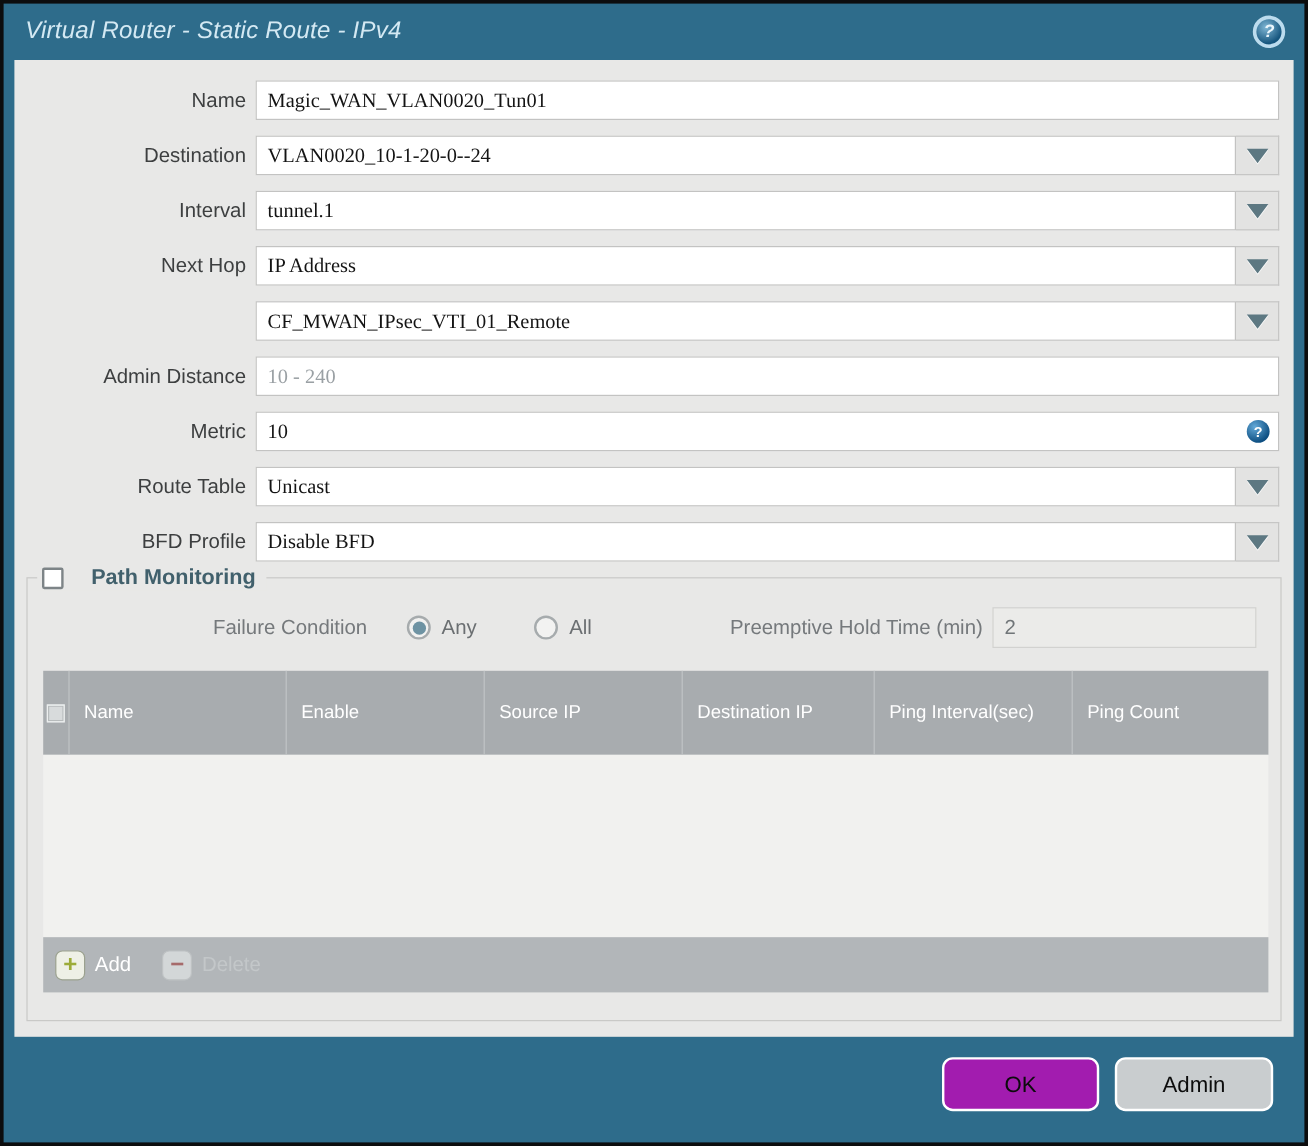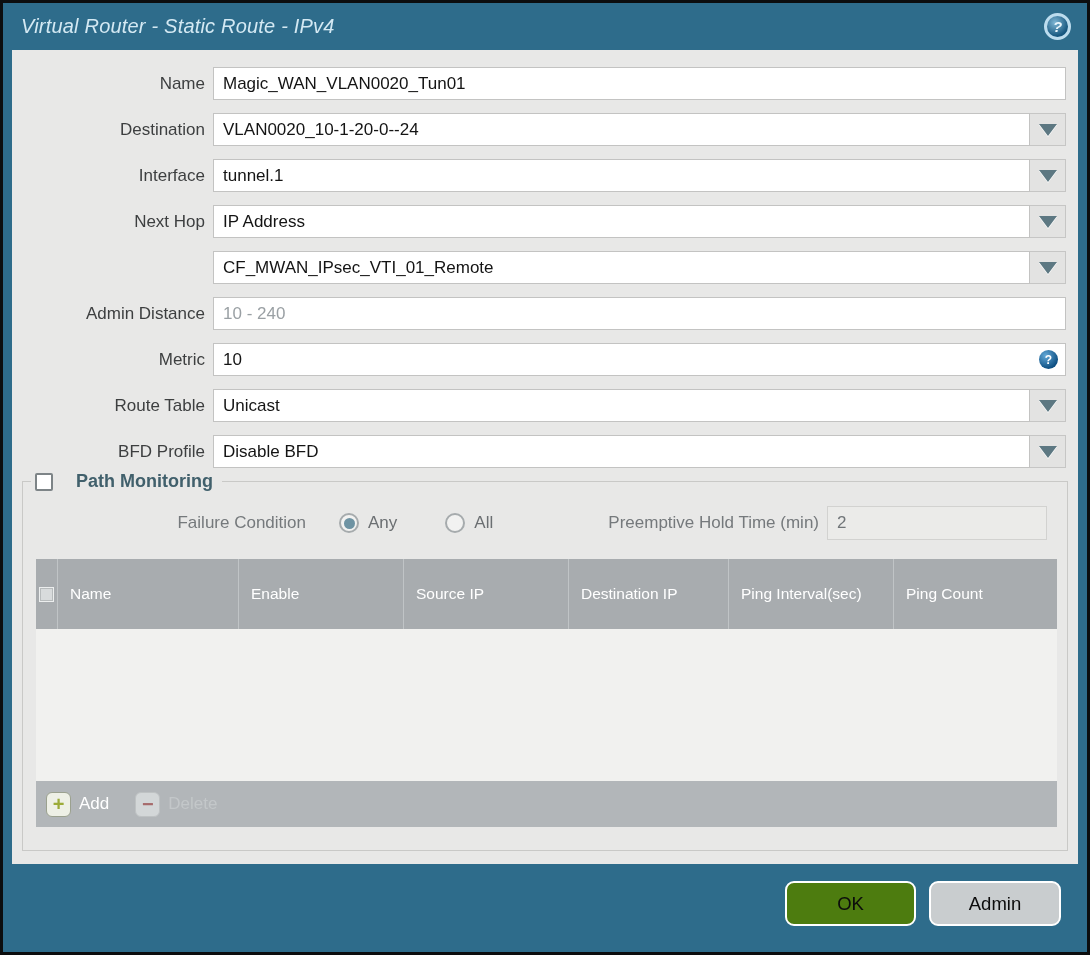--- a/index.html
+++ b/index.html
@@ -32,21 +32,21 @@
   }
 
   .form-row{ display:flex; align-items:center; margin:0 12px 13px 0; height:33px; }
   .form-row .lbl{
     width:201px; flex:0 0 201px; text-align:right; padding-right:8px;
     font-size:17px; color:#3d3f40; white-space:nowrap;
   }
   .fld{ flex:1; display:flex; position:relative; height:33px; }
   .fld input{
     flex:1; height:33px; border:1px solid #c3c3c2; background:#fff;
-    font-family:Liberation Sans, sans-serif; font-size:17px; color:#141414;
+    font-family:Liberation Serif, serif; font-size:17px; color:#141414;
     padding:0 9px; outline:none; min-width:0;
   }
   .fld input::placeholder{ color:#9aa0a4; }
   .dd-btn{
     flex:0 0 36px; height:33px; background:#e3e3e2; border:1px solid #c6c6c5;
     border-left:none; display:flex; align-items:center; justify-content:center;
     cursor:pointer;
   }
   .tri-down{
     width:0; height:0; border-left:9px solid transparent;
@@ -126,21 +126,21 @@
 
   
   .footer{
     flex:1; display:flex; align-items:flex-start; justify-content:flex-end;
     gap:13px; padding:17px 26px 0 0;
   }
   .btn{
     height:45px; border-radius:9px; border:2px solid #fff; font-family:"Liberation Sans",sans-serif;
     font-size:18.5px; color:#0c0c0c; cursor:pointer;
   }
-  .btn-ok{ width:131px; background:#4d7c0f; }
+  .btn-ok{ width:131px; background:#a21caf; }
   .btn-cancel{ width:132px; background:#c9cdcf; }
 </style>
 </head>
 <body>
 
 <div class="dialog">
 
   <div class="titlebar">
     <span class="title">Virtual Router - Static Route - IPv4</span>
     <span class="help-badge">?</span>
@@ -159,21 +159,21 @@
       <span class="lbl">Destination</span>
       <div class="fld">
         <input type="text" value="VLAN0020_10-1-20-0--24" style="">
         <span class="dd-btn">
             <span class="tri-down"></span>
           </span>
       </div>
     </div>
 
     <div class="form-row">
-      <span class="lbl">Interface</span>
+      <span class="lbl">Interval</span>
       <div class="fld">
         <input type="text" value="tunnel.1" style="">
         <span class="dd-btn">
             <span class="tri-down"></span>
           </span>
       </div>
     </div>
 
     <div class="form-row">
       <span class="lbl">Next Hop</span>

